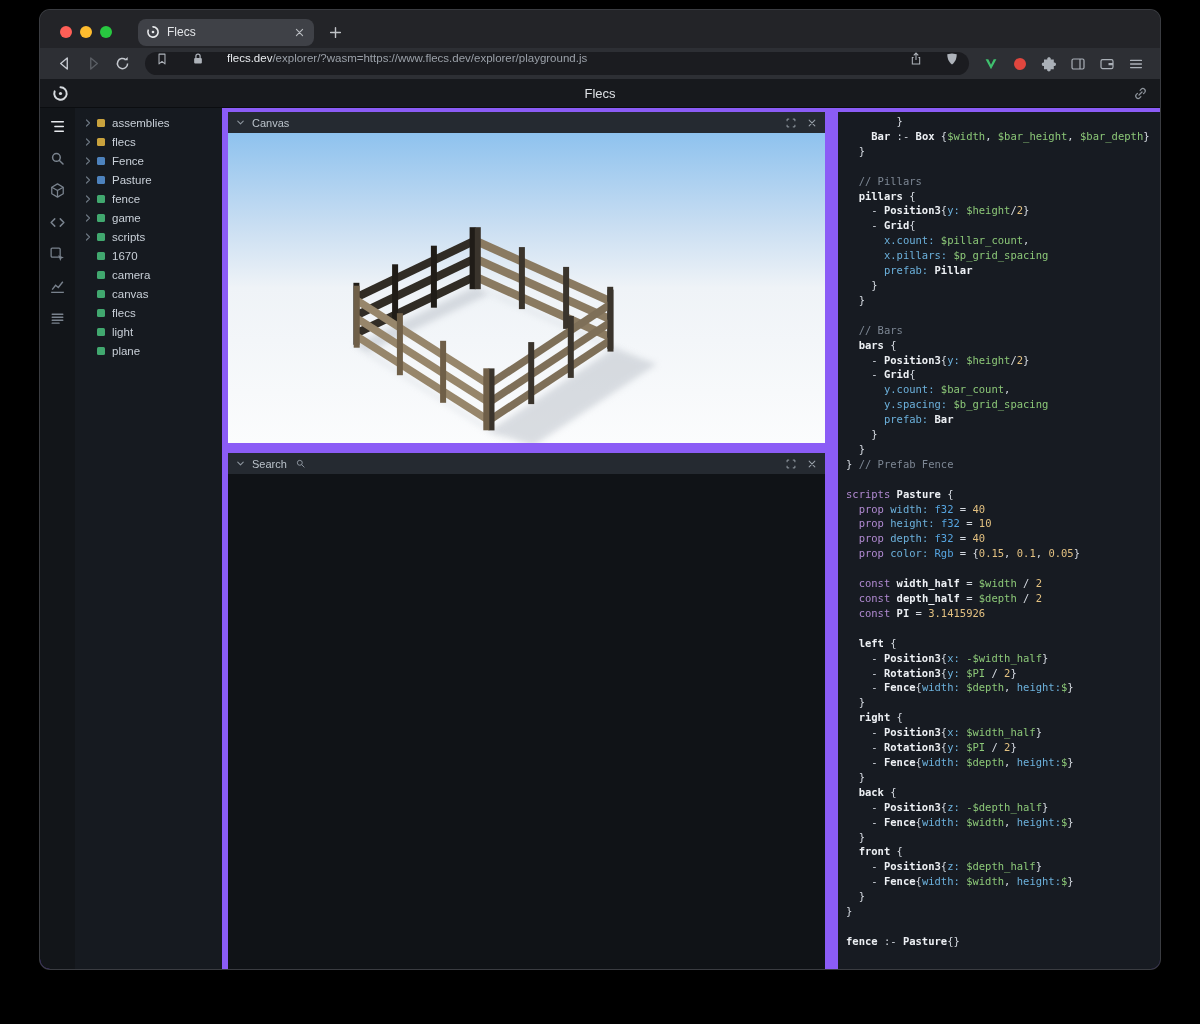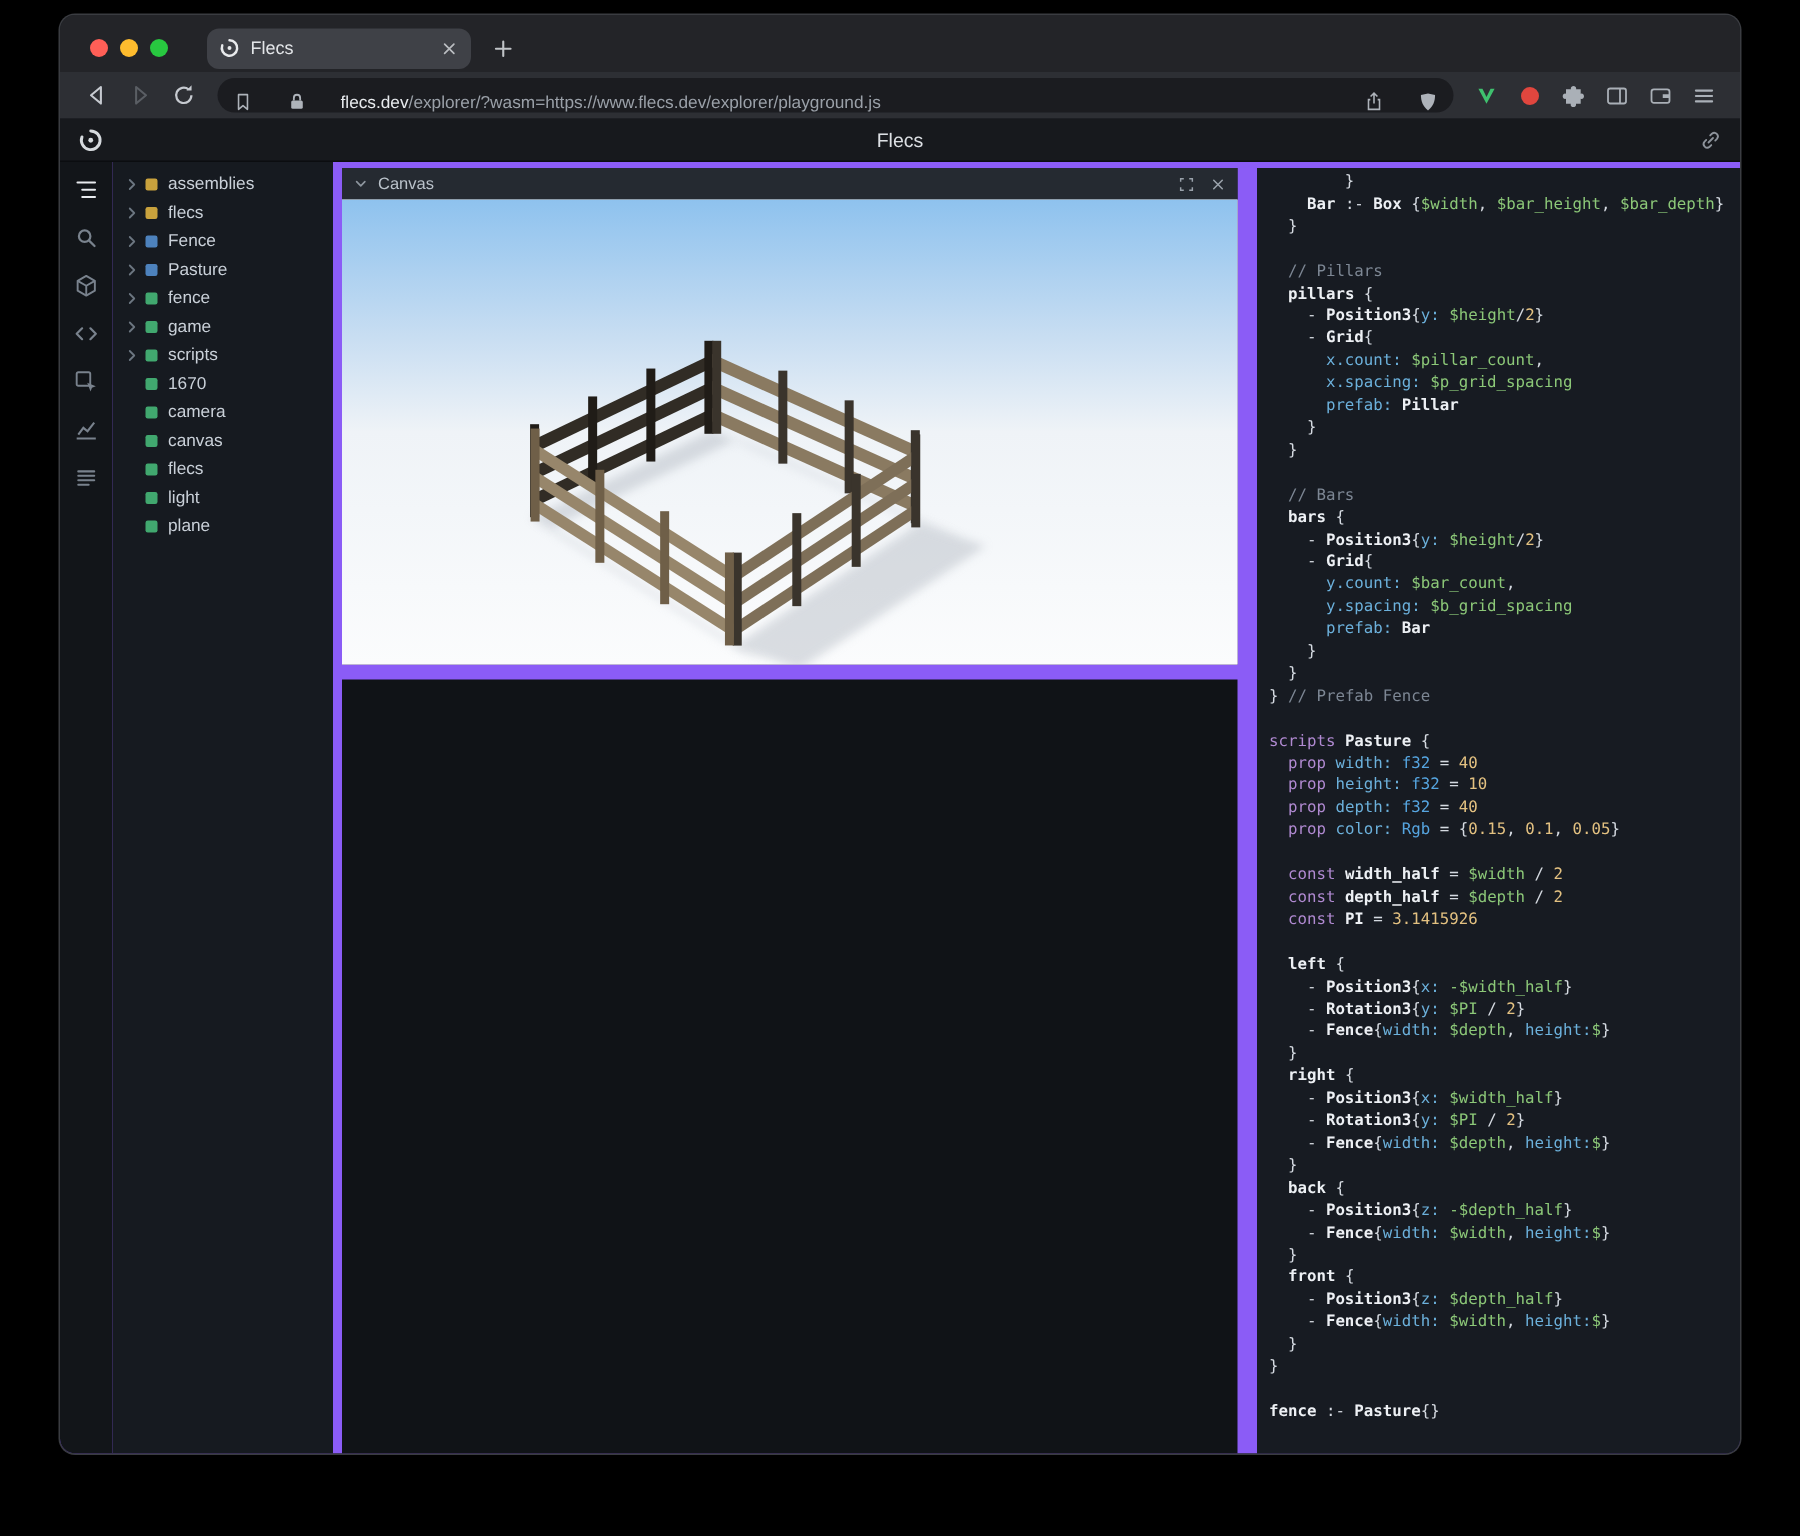--- a/index.html
+++ b/index.html
@@ -14,21 +14,21 @@
   .light.red{background:#ff5f57}.light.yellow{background:#febc2e}.light.green{background:#28c840}
   .tab{width:176px;height:27px;background:#3f4147;border-radius:8px;display:flex;align-items:center;padding:0 8px;gap:7px}
   .tab-favicon{width:14px;height:14px;color:#e8eaec;flex:none}
   .tab-title{font-size:12px;flex:1;color:#e3e5e8;white-space:nowrap;overflow:hidden}
   .tab-close{width:13px;height:13px;color:#b9bcc0;flex:none;cursor:pointer}
   .newtab{width:15px;height:15px;color:#c0c3c7;margin-left:14px}
 
   .navbar{height:31px;background:#2d2f34;display:flex;align-items:center;padding:0 10px;flex:none}
   .nav-ic{width:17px;height:17px;color:#c6cad0;margin:0 6px;flex:none}
   .nav-ic.disabled{color:#5a5e64}
-  .urlbar{flex:1;height:23px;background:#1b1c20;border-radius:12px;display:flex;align-items:flex-end;padding:0 10px;margin:0 8px;gap:22px;min-width:0}
+  .urlbar{flex:1;height:23px;background:#1b1c20;border-radius:12px;display:flex;align-items:flex-start;padding:0 10px;margin:0 8px;gap:22px;min-width:0}
   .url-ic{width:14px;height:14px;color:#aeb3ba;flex:none}
   .url{font-size:11.5px;white-space:nowrap;overflow:hidden;flex:1;min-width:0}
   .url-domain{color:#e8ebee}.url-path{color:#9aa0a8}
   .ext{display:flex;align-items:center;gap:13px;padding:0 6px}
   .ext-ic{width:16px;height:16px;color:#aab0b7;flex:none}
 
   .appheader{height:29px;background:#17191d;display:flex;align-items:center;padding:0 12px;flex:none;position:relative;border-bottom:1px solid #0b0d10}
   .app-logo{width:17px;height:17px;color:#d6dade;position:relative;z-index:1}
   .app-title{position:absolute;left:0;right:0;text-align:center;font-size:13px;color:#dde0e4}
   .link-ic{margin-left:auto;width:15px;height:15px;color:#8d939b;position:relative;z-index:1}
@@ -430,37 +430,63 @@
                 <polygon points="126,197 261,283 261,292 126,206" fill="#97866b"></polygon>
                 <rect x="125.7" y="152.7" width="6" height="62" fill="#6f5f48"></rect>
                 <rect x="168.9" y="180.2" width="6" height="62" fill="#6f5f48"></rect>
                 <rect x="212.1" y="207.8" width="6" height="62" fill="#6f5f48"></rect>
                 <rect x="255.3" y="235.3" width="6" height="62" fill="#6f5f48"></rect>
               </svg>
           </div>
         </section>
 
         <section class="panel search-panel">
+          <div class="panel-h">
+            <span class="ph-chev" data-icon="chevdown">
+                <svg viewBox="0 0 16 16">
+                  <path d="M4 6l4 4 4-4" fill="none" stroke="currentColor" stroke-width="1.6" stroke-linecap="round" stroke-linejoin="round"></path>
+                </svg>
+              </span>
+            <span class="ph-title">Search</span>
+            <span class="ph-search" data-icon="search">
+                <svg viewBox="0 0 16 16">
+                  <circle cx="7" cy="7" r="3.6" fill="none" stroke="currentColor" stroke-width="1.4"></circle>
+                  <path d="M9.8 9.8l3.4 3.4" stroke="currentColor" stroke-width="1.4" stroke-linecap="round"></path>
+                </svg>
+              </span>
+            <span class="ph-right">
+              <span class="ph-ic" data-icon="expand">
+                  <svg viewBox="0 0 16 16">
+                    <path d="M2.8 5.6V2.8h2.8M13.2 5.6V2.8h-2.8M2.8 10.4v2.8h2.8M13.2 10.4v2.8h-2.8" fill="none" stroke="currentColor" stroke-width="1.3"></path>
+                  </svg>
+                </span>
+              <span class="ph-ic" data-icon="close">
+                  <svg viewBox="0 0 16 16">
+                    <path d="M4.2 4.2l7.6 7.6M11.8 4.2l-7.6 7.6" stroke="currentColor" stroke-width="1.4" stroke-linecap="round"></path>
+                  </svg>
+                </span>
+            </span>
+          </div>
           <div class="search-body"></div>
         </section>
       </div>
 
       <div class="col-right">
         <section class="panel editor-panel">
           <div class="editor-body" id="code">
               <div class="cl"><span class="tok-p">        }</span></div>
               <div class="cl"><span class="tok-p">    </span><span class="tok-i">Bar</span><span class="tok-p"> :- </span><span class="tok-i">Box</span><span class="tok-p"> {</span><span class="tok-v">$width</span><span class="tok-p">, </span><span class="tok-v">$bar_height</span><span class="tok-p">, </span><span class="tok-v">$bar_depth</span><span class="tok-p">}</span></div>
               <div class="cl"><span class="tok-p">  }</span></div>
               <div class="cl">&nbsp;</div>
               <div class="cl"><span class="tok-c">  // Pillars</span></div>
               <div class="cl"><span class="tok-p">  </span><span class="tok-i">pillars</span><span class="tok-p"> {</span></div>
               <div class="cl"><span class="tok-p">    - </span><span class="tok-i">Position3</span><span class="tok-p">{</span><span class="tok-key">y:</span><span class="tok-p"> </span><span class="tok-v">$height</span><span class="tok-p">/</span><span class="tok-n">2</span><span class="tok-p">}</span></div>
               <div class="cl"><span class="tok-p">    - </span><span class="tok-i">Grid</span><span class="tok-p">{</span></div>
               <div class="cl"><span class="tok-p">      </span><span class="tok-key">x.count:</span><span class="tok-p"> </span><span class="tok-v">$pillar_count</span><span class="tok-p">,</span></div>
-              <div class="cl"><span class="tok-p">      </span><span class="tok-key">x.spacing:</span><span class="tok-p"> </span><span class="tok-v">$p_grid_spacing</span></div>
+              <div class="cl"><span class="tok-p">      </span><span class="tok-key">x.pillars:</span><span class="tok-p"> </span><span class="tok-v">$p_grid_spacing</span></div>
               <div class="cl"><span class="tok-p">      </span><span class="tok-key">prefab:</span><span class="tok-p"> </span><span class="tok-i">Pillar</span></div>
               <div class="cl"><span class="tok-p">    }</span></div>
               <div class="cl"><span class="tok-p">  }</span></div>
               <div class="cl">&nbsp;</div>
               <div class="cl"><span class="tok-c">  // Bars</span></div>
               <div class="cl"><span class="tok-p">  </span><span class="tok-i">bars</span><span class="tok-p"> {</span></div>
               <div class="cl"><span class="tok-p">    - </span><span class="tok-i">Position3</span><span class="tok-p">{</span><span class="tok-key">y:</span><span class="tok-p"> </span><span class="tok-v">$height</span><span class="tok-p">/</span><span class="tok-n">2</span><span class="tok-p">}</span></div>
               <div class="cl"><span class="tok-p">    - </span><span class="tok-i">Grid</span><span class="tok-p">{</span></div>
               <div class="cl"><span class="tok-p">      </span><span class="tok-key">y.count:</span><span class="tok-p"> </span><span class="tok-v">$bar_count</span><span class="tok-p">,</span></div>
               <div class="cl"><span class="tok-p">      </span><span class="tok-key">y.spacing:</span><span class="tok-p"> </span><span class="tok-v">$b_grid_spacing</span></div>

